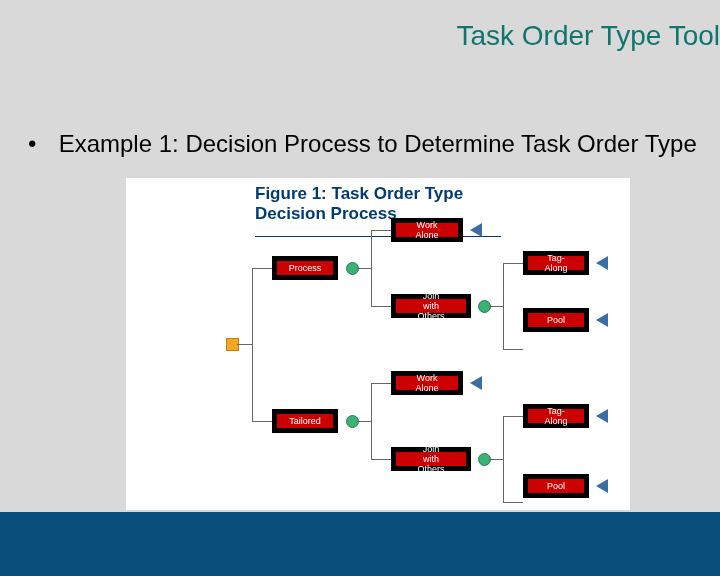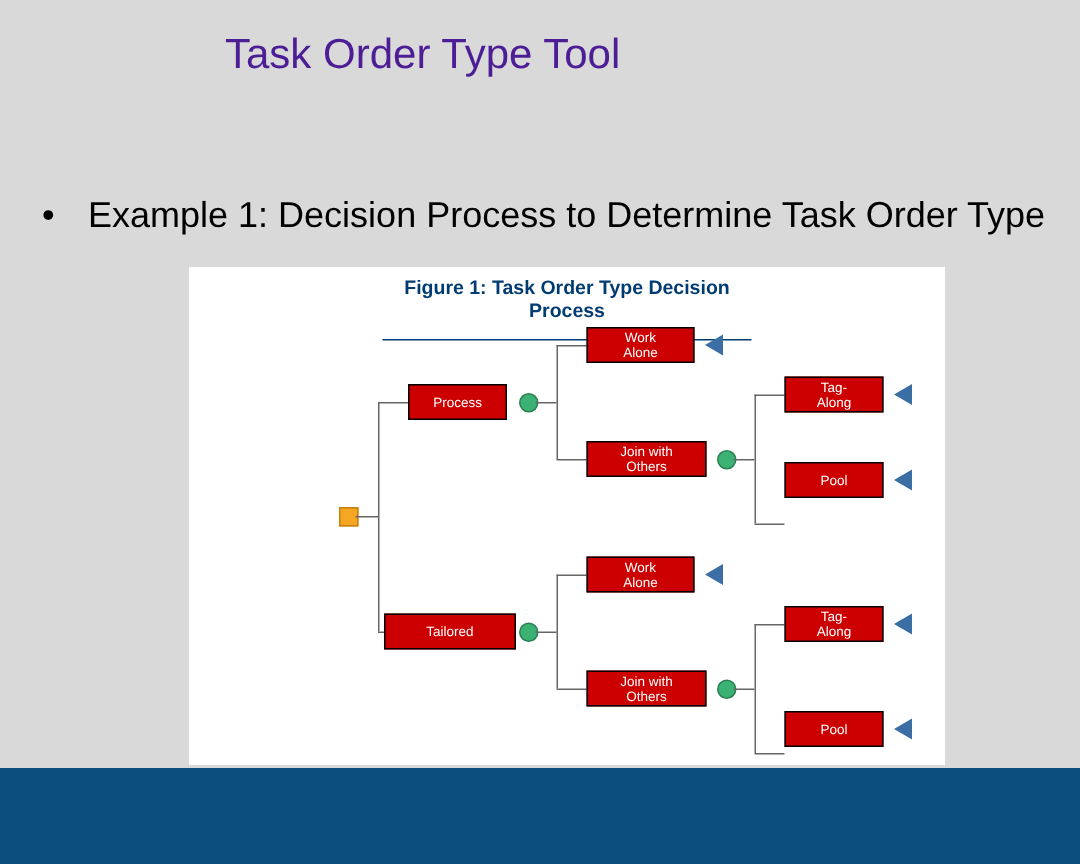--- a/index.html
+++ b/index.html
@@ -1,23 +1,23 @@
 <!DOCTYPE html>
 <html><head>
 <meta charset="utf-8">
 <style>
   html,body{margin:0;padding:0;width:720px;height:576px;background:#d9d9d9;font-family:Arial,Helvetica,sans-serif;overflow:hidden}
   .slide{position:relative;width:720px;height:576px}
-  .title{position:absolute;left:0;right:0;top:20px;text-align:left;color:#4c1d95;font-size:28px;padding-left:150px}
+  .title{position:absolute;left:0;right:0;top:20px;text-align:right;color:#0f766e;font-size:28px;padding-left:150px}
   .bullet-row{position:absolute;left:28px;top:130px;font-size:24px;color:#000}
   .bullet-dot{display:inline-block;width:24px;text-align:left}
   .bullet-text{font-weight:normal}
   .figure{position:absolute;left:126px;top:178px;width:504px;height:332px;background:#fff}
-  .fig-title{position:absolute;left:0;right:0;top:6px;text-align:center;color:#003c71;font-weight:bold;font-size:13px;border-bottom:1px solid #003c71;padding-bottom:12px;width:246px;margin:0 auto}
-  .box{position:absolute;background:#cc0000;color:#fff;font-size:9px;text-align:center;display:flex;align-items:center;justify-content:center;border:1px solid #000000;padding:2px 19px;box-sizing:border-box}
+  .fig-title{position:absolute;left:0;right:0;top:6px;text-align:left;color:#003c71;font-weight:bold;font-size:17px;border-bottom:1px solid #003c71;padding-bottom:12px;width:246px;margin:0 auto}
+  .box{position:absolute;background:#cc0000;color:#fff;font-size:9px;text-align:center;display:flex;align-items:center;justify-content:center;border:5px solid #000000;padding:2px 19px;box-sizing:border-box}
   .dot{position:absolute;width:11px;height:11px;border-radius:50%}
   .dot.green{background:#3bb273;border:1px solid #2a8052}
   .sq.orange{position:absolute;width:11px;height:11px;background:#f5a623;border:1px solid #c47f0c}
   .tri{position:absolute;width:0;height:0;border-top:7px solid transparent;border-bottom:7px solid transparent;border-right:12px solid #3b6ea5}
   .line{position:absolute;background:#666}
   .line.h{height:1px}
   .line.v{width:1px}
   .footer{position:absolute;left:0;right:0;bottom:0;height:64px;background:#0b4f7e}
 </style>
 </head>
@@ -60,21 +60,21 @@
     <div class="line v" style="left:377px;top:85px;height:86px"></div>
     <div class="line h" style="left:377px;top:85px;width:20px"></div>
     <div class="line h" style="left:377px;top:171px;width:20px"></div>
 
     <div class="box" style="left:397px;top:73px;width:66px;height:24px">Tag-Along</div>
     <div class="tri" style="left:470px;top:78px"></div>
 
     <div class="box" style="left:397px;top:130px;width:66px;height:24px">Pool</div>
     <div class="tri" style="left:470px;top:135px"></div>
 
-    <div class="box" style="left:130px;top:231px;width:88px;height:24px">Tailored</div>
+    <div class="box" style="left:146px;top:231px;width:66px;height:24px">Tailored</div>
     <div class="dot green" style="left:220px;top:237px"></div>
     <div class="line h" style="left:231px;top:243px;width:14px"></div>
     <div class="line v" style="left:245px;top:205px;height:76px"></div>
     <div class="line h" style="left:245px;top:205px;width:20px"></div>
     <div class="line h" style="left:245px;top:281px;width:20px"></div>
 
     <div class="box" style="left:265px;top:193px;width:72px;height:24px">Work Alone</div>
     <div class="tri" style="left:344px;top:198px"></div>
 
     <div class="box" style="left:265px;top:269px;width:80px;height:24px">Join with Others</div>

